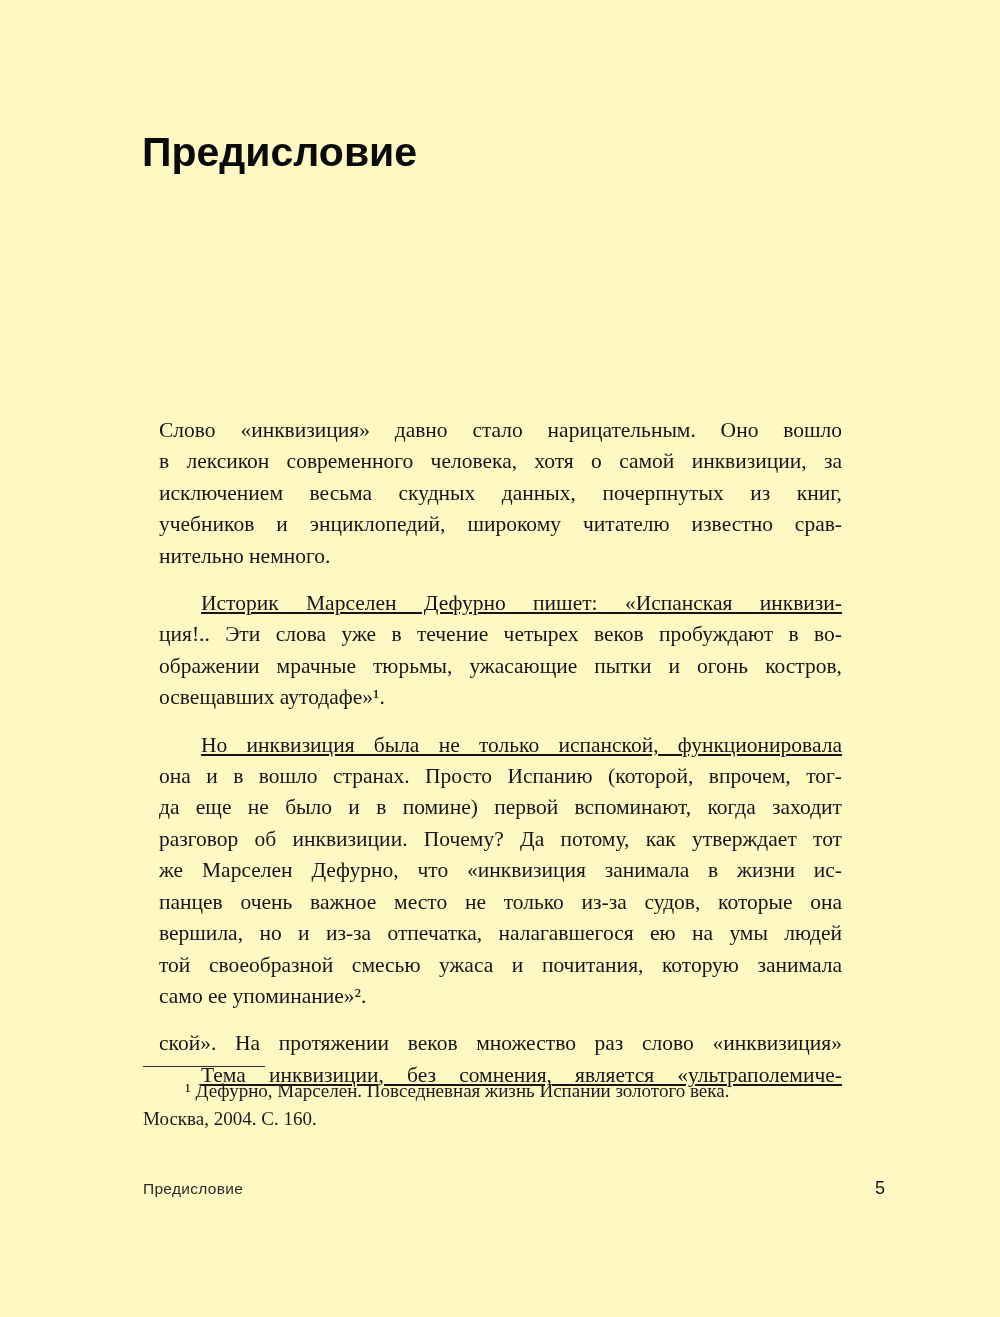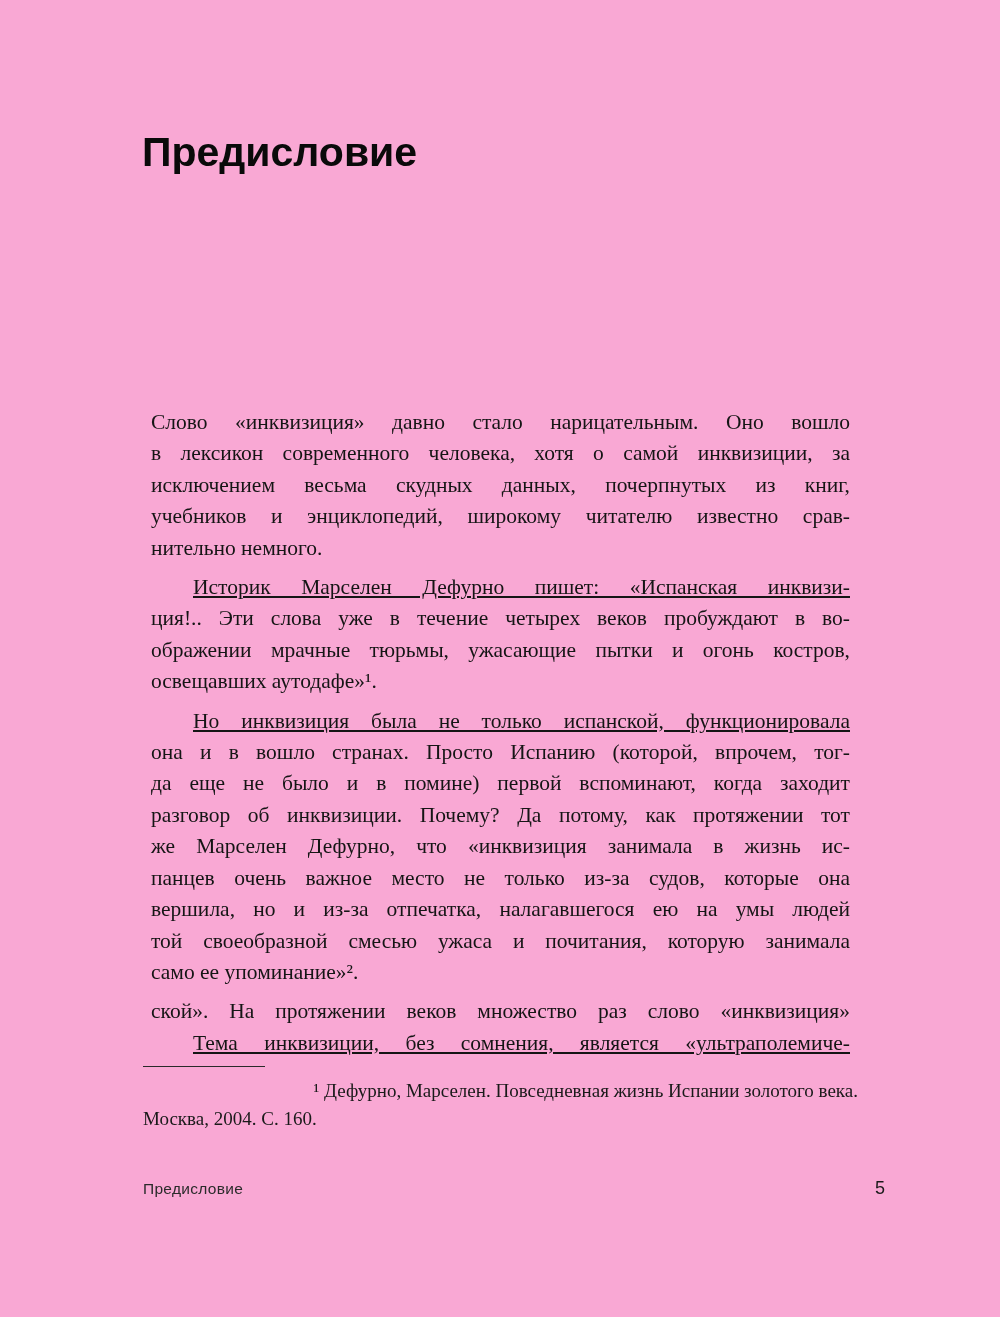--- a/index.html
+++ b/index.html
@@ -4,21 +4,21 @@
 <style>
   html, body {
     margin: 0;
     padding: 0;
     background: #ffffff;
   }
   .page {
     position: relative;
     width: 1000px;
     height: 1317px;
-    background: #f9a8d4;
+    background: #fef9c3;
     color: #141414;
     overflow: hidden;
   }
   .title {
     position: absolute;
     left: 142px;
     top: 103px;
     font-family: "Liberation Sans", sans-serif;
     font-weight: bold;
     font-size: 41px;
@@ -28,21 +28,21 @@
   .body-text {
     position: absolute;
     left: 143px;
     top: 399px;
     width: 715px;
     font-family: "Liberation Serif", serif;
     font-size: 21.5px;
     line-height: 31.4px;
     color: #151515;
   }
-  .paragraph { margin: 8px; }
+  .paragraph { margin: 16px; }
   .line {
     text-align: justify;
     text-align-last: justify;
   }
   .line.last {
     text-align-last: left;
   }
   .line.indent {
     padding-left: 42px;
     text-decoration: underline;
@@ -57,21 +57,21 @@
     line-height: 28px;
     color: #1a1a1a;
   }
   .fn-rule {
     width: 122px;
     height: 0;
     border-top: 1.5px solid #2a2a2a;
     margin-bottom: 10px;
   }
   .footnote { margin-bottom: 9px; }
-  .fn-line.indent { padding-left: 42px; text-align: right; }
+  .fn-line.indent { padding-left: 42px; }
   .footer {
     position: absolute;
     left: 143px;
     top: 1178px;
     width: 742px;
     display: flex;
     justify-content: space-between;
     align-items: baseline;
     font-family: "Liberation Sans", sans-serif;
   }
@@ -103,22 +103,22 @@
       <div class="paragraph">
         <div class="line indent">Историк Марселен Дефурно пишет: «Испанская инквизи-</div>
         <div class="line">ция!.. Эти слова уже в течение четырех веков пробуждают в во-</div>
         <div class="line">ображении мрачные тюрьмы, ужасающие пытки и огонь костров,</div>
         <div class="line last">освещавших аутодафе»¹.</div>
       </div>
       <div class="paragraph">
         <div class="line indent">Но инквизиция была не только испанской, функционировала</div>
         <div class="line">она и в вошло странах. Просто Испанию (которой, впрочем, тог-</div>
         <div class="line">да еще не было и в помине) первой вспоминают, когда заходит</div>
-        <div class="line">разговор об инквизиции. Почему? Да потому, как протяжении тот</div>
-        <div class="line">же Марселен Дефурно, что «инквизиция занимала в жизнь ис-</div>
+        <div class="line">разговор об инквизиции. Почему? Да потому, как утверждает тот</div>
+        <div class="line">же Марселен Дефурно, что «инквизиция занимала в жизни ис-</div>
         <div class="line">панцев очень важное место не только из-за судов, которые она</div>
         <div class="line">вершила, но и из-за отпечатка, налагавшегося ею на умы людей</div>
         <div class="line">той своеобразной смесью ужаса и почитания, которую занимала</div>
         <div class="line last">само ее упоминание»².</div>
       </div>
       <div class="paragraph">
         <div class="line">ской». На протяжении веков множество раз слово «инквизиция»</div>
         <div class="line indent">Тема инквизиции, без сомнения, является «ультраполемиче-</div>
       </div>
     </div>

